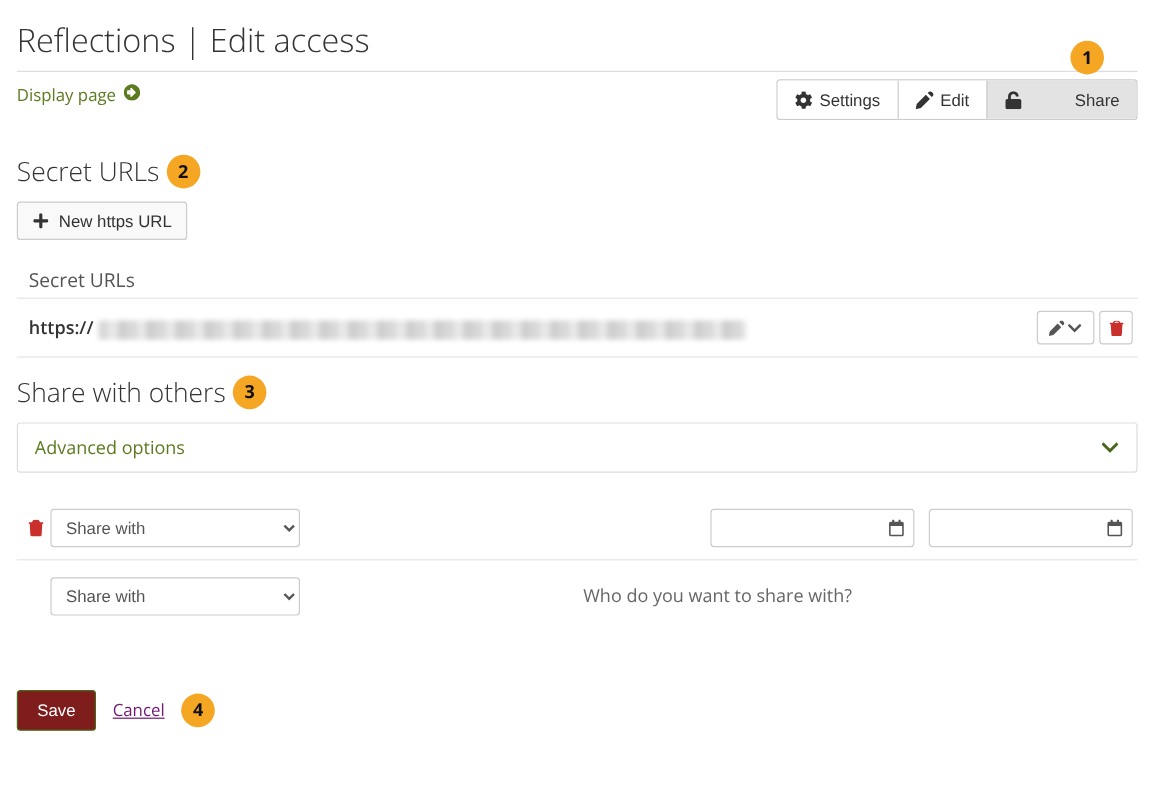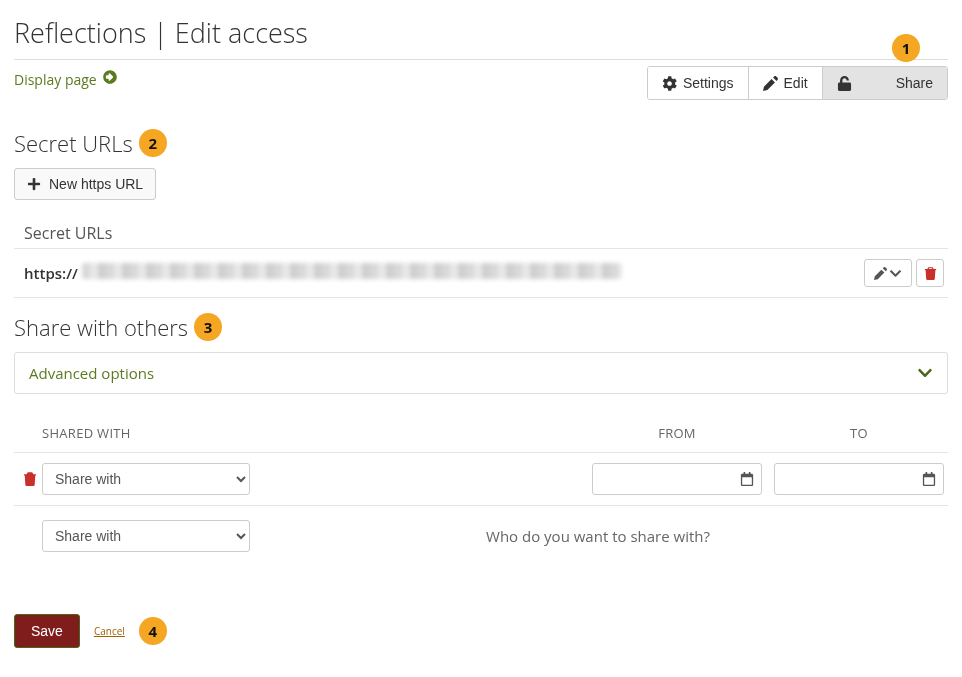--- a/index.html
+++ b/index.html
@@ -97,21 +97,21 @@
     justify-content: space-between;
     padding: 10px 4px 10px 10px;
     border-top: 1px solid #e5e5e5;
     border-bottom: 1px solid #e5e5e5;
   }
   .url-text {
     font-size: 15px;
     font-weight: 600;
     color: #333;
     display: flex;
-    align-items: flex-start;
+    align-items: flex-end;
     gap: 4px;
   }
   .blur {
     display: inline-block;
     width: 540px;
     height: 16px;
     background: repeating-linear-gradient(90deg,#d8d8d8 0 8px,#e8e8e8 8px 16px,#cfcfcf 16px 24px);
     filter: blur(2px);
     border-radius: 2px;
   }
@@ -214,22 +214,22 @@
   .btn-primary {
     background: #7f1d1d;
     color: #fff;
     border: 1px solid #4a6618;
     padding: 8px 16px;
     border-radius: 3px;
     font-size: 14px;
     cursor: pointer;
   }
   .cancel-link {
-    color: #a16207;
-    font-size: 10px;
+    color: #701a75;
+    font-size: 14px;
     text-decoration: underline;
     cursor: pointer;
   }
 
   .annot {
     display:inline-flex;
     width:28px; height:28px;
     border-radius:50%;
     background:#f5a623;
     color:#111;
@@ -333,26 +333,20 @@
 </h2>
 
 <div class="advanced-bar">
   <span>Advanced options</span>
   <svg viewBox="0 0 448 512">
       <path d="M207 381L13 187c-9-9-9-24 0-34l23-23c9-9 24-9 34 0l154 154 154-154c9-9 24-9 34 0l23 23c9 9 9 24 0 34L241 381c-9 9-25 9-34 0z"></path>
     </svg>
 </div>
 
 <div class="share-table">
-  <div class="share-header">
-    <div class="col-shared">SHARED WITH</div>
-    <div class="col-from">FROM</div>
-    <div></div>
-    <div class="col-to">TO</div>
-  </div>
 
   <div class="share-row">
     <div class="trash-icon">
       <svg viewBox="0 0 448 512">
           <path d="M432 80h-82l-34-56c-6-10-17-16-28-16H160c-11 0-22 6-28 16L98 80H16C7 80 0 87 0 96v16c0 9 7 16 16 16h16l21 339c1 25 22 45 47 45h248c25 0 46-20 47-45l21-339h16c9 0 16-7 16-16V96c0-9-7-16-16-16z"></path>
         </svg>
     </div>
     <div>
       <select class="share-select">
         <option>Share with</option>

